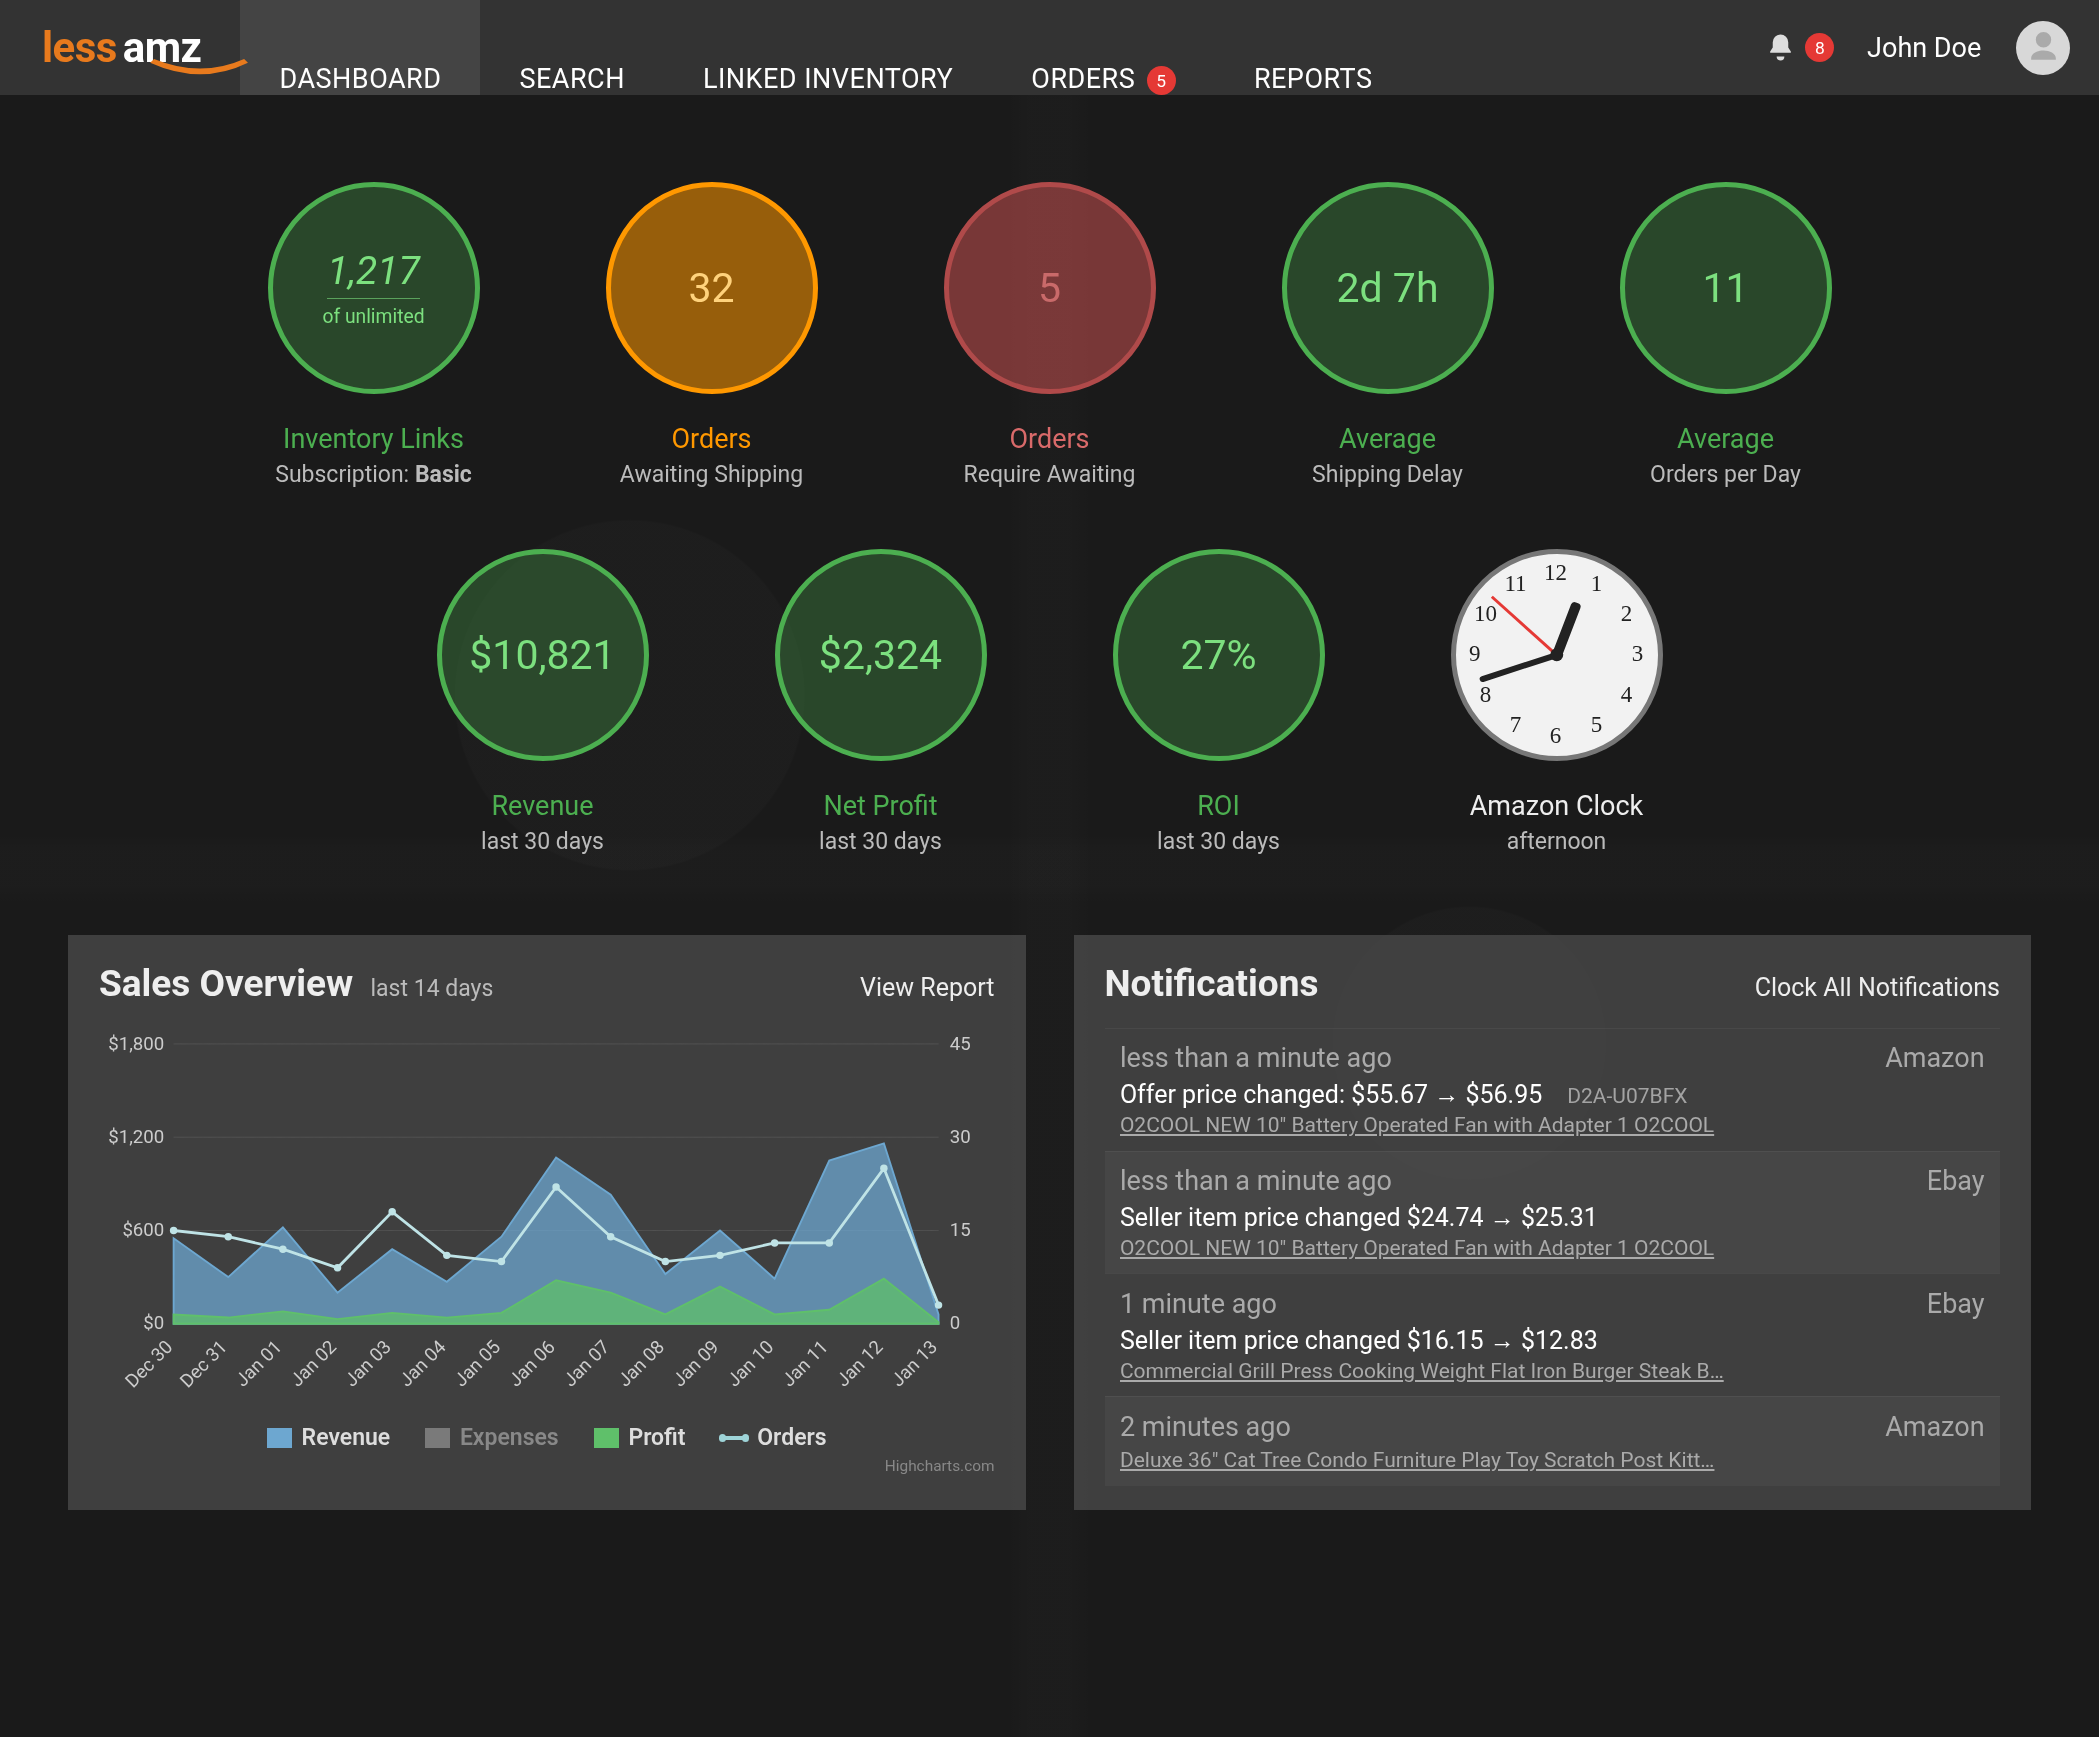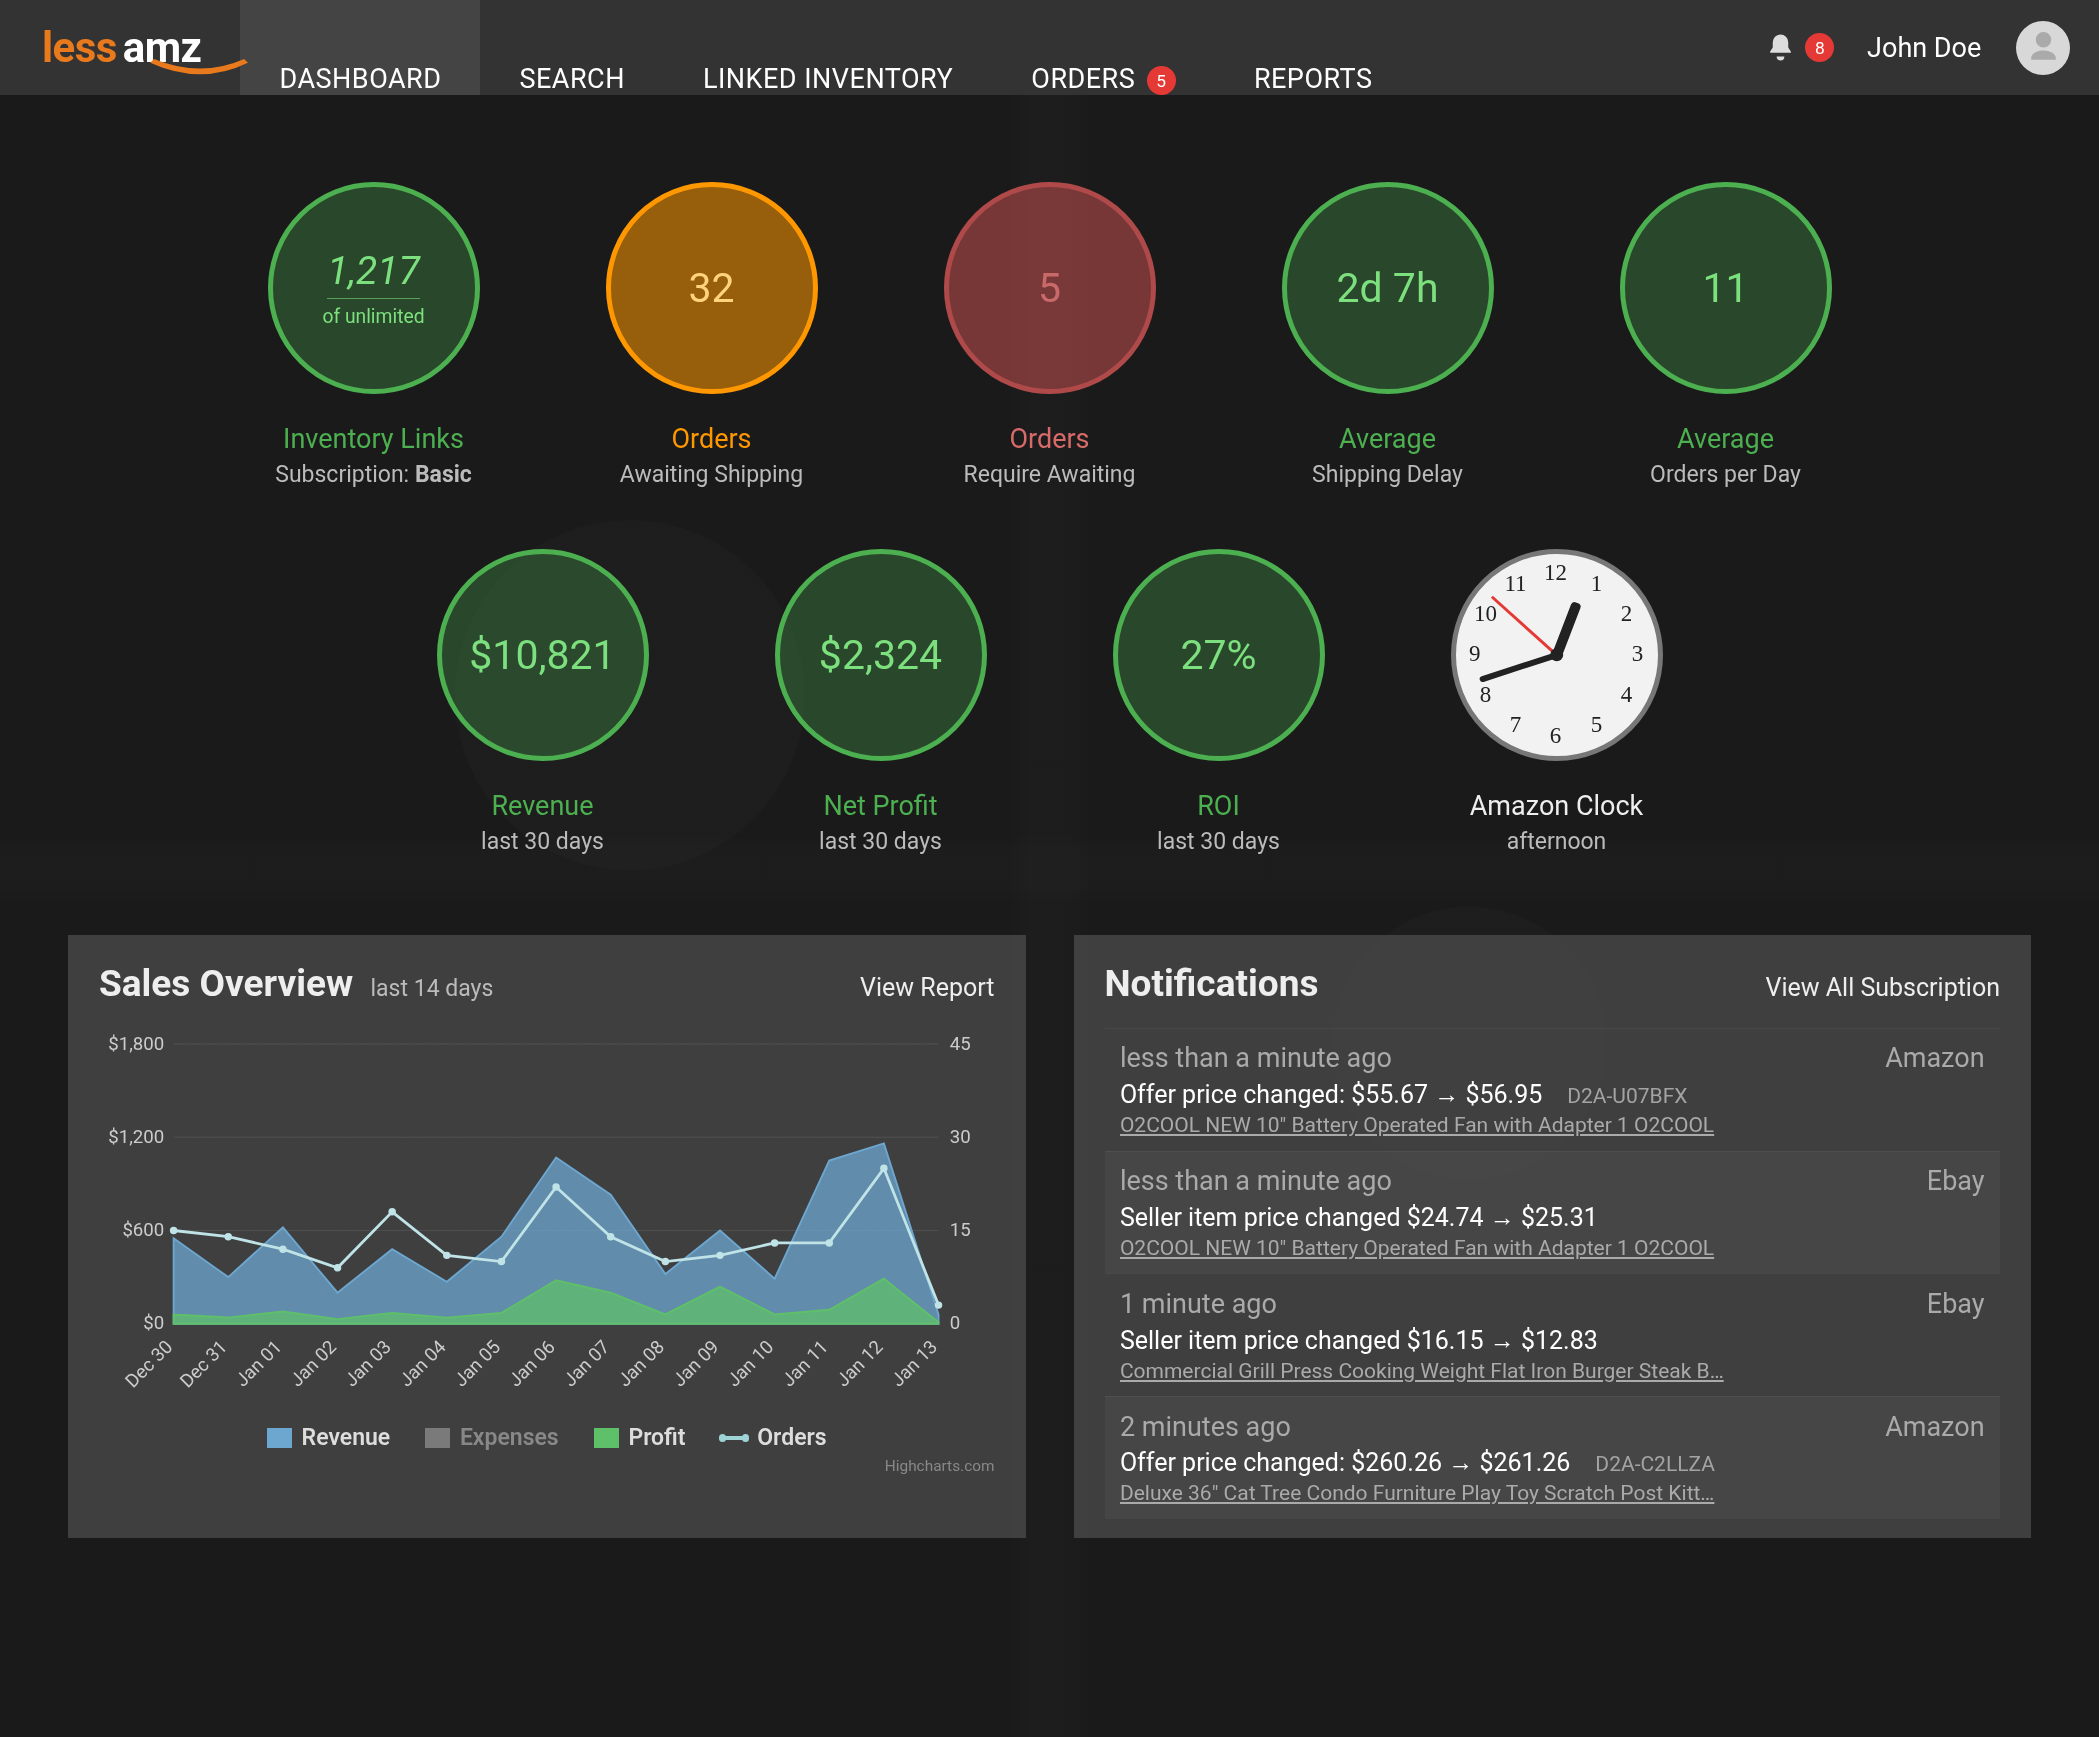--- a/index.html
+++ b/index.html
@@ -325,21 +325,21 @@
               <div class="swatch line" style="background: rgb(158, 212, 216);"></div>
               <span>Orders</span>
             </div>
           </div>
       <div class="credits">Highcharts.com</div>
     </div>
   </div>
   <div class="panel">
     <div class="panel-header">
       <span class="panel-title">Notifications</span>
-      <span class="panel-link">View All Subscription</span>
+      <span class="panel-link">Clock All Notifications</span>
     </div>
     <div class="notif-list" id="notif-list">
           <div class="notif">
             <div class="notif-top">
               <span>less than a minute ago</span>
               <span>Amazon</span>
             </div>
             <div><span class="notif-title">Offer price changed: $55.67 → $56.95</span><span class="notif-code">D2A-U07BFX</span></div>
             <a class="notif-link">O2COOL NEW 10" Battery Operated Fan with Adapter 1 O2COOL</a>
           </div>
@@ -357,21 +357,20 @@
               <span>Ebay</span>
             </div>
             <div><span class="notif-title">Seller item price changed $16.15 → $12.83</span></div>
             <a class="notif-link">Commercial Grill Press Cooking Weight Flat Iron Burger Steak B…</a>
           </div>
           <div class="notif alt">
             <div class="notif-top">
               <span>2 minutes ago</span>
               <span>Amazon</span>
             </div>
-            <div><span class="notif-title">Offer price changed: $260.26 → $261.26</span><span class="notif-code">D2A-C2LLZA</span></div>
             <a class="notif-link">Deluxe 36" Cat Tree Condo Furniture Play Toy Scratch Post Kitt…</a>
           </div>
         </div>
   </div>
 </div>
 
 </div>
 
 
 </body></html>

